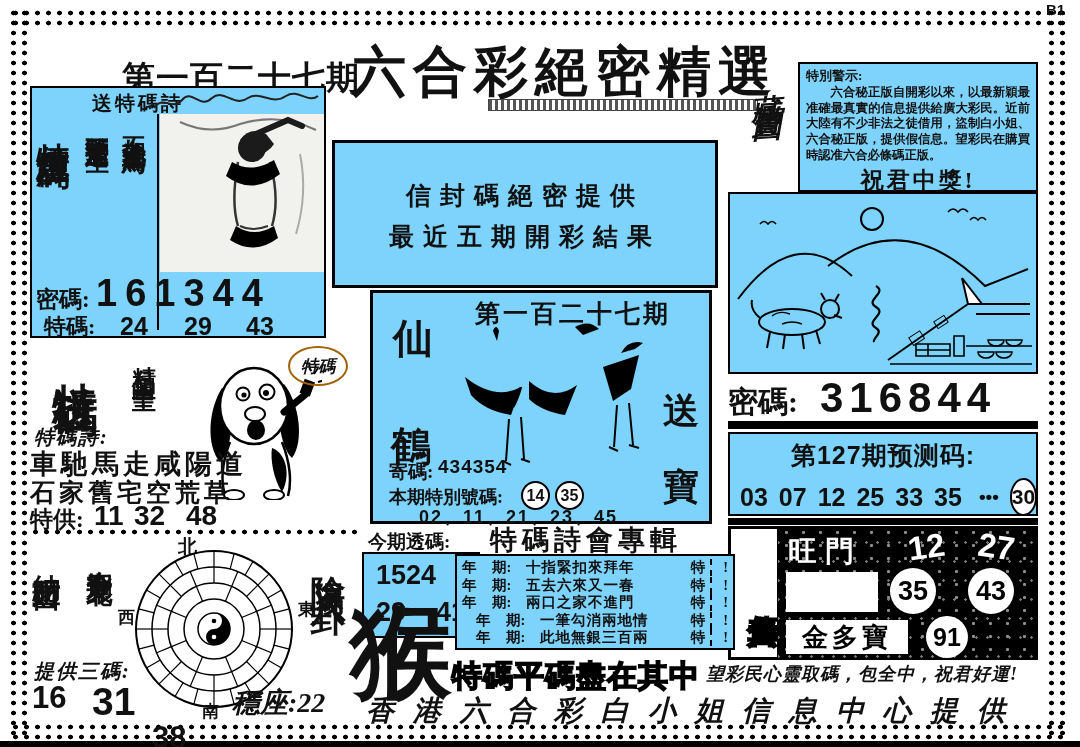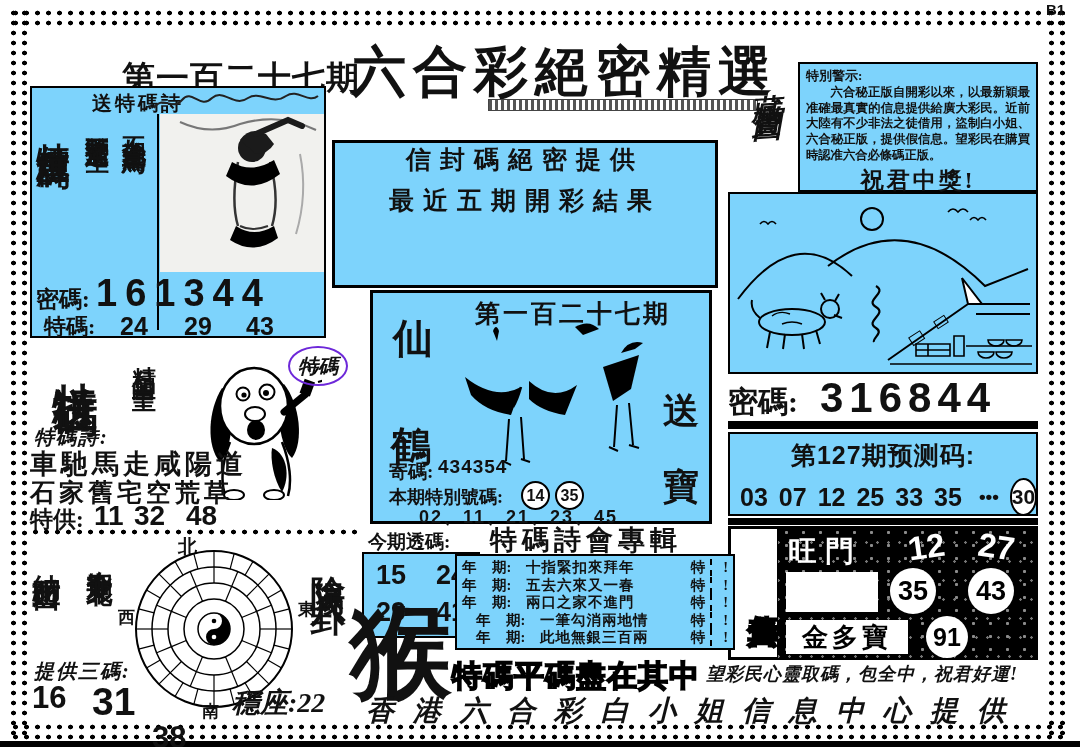--- a/index.html
+++ b/index.html
@@ -68,21 +68,21 @@
     <div class="abs b v" style="left:90px;top:30px;height:190px;font-size:24px;letter-spacing:2px;">不如池上鴛鴦鳥</div>
     <div class="abs b" style="left:4px;top:196px;font-size:23px;">密碼:</div>
     <div class="abs b sans" style="left:64px;top:184px;font-size:38px;letter-spacing:8px;">161344</div>
     <div class="abs b" style="left:12px;top:224px;font-size:22px;">特碼:</div>
     <div class="abs b sans" style="left:88px;top:224px;font-size:25px;">24</div>
     <div class="abs b sans" style="left:152px;top:224px;font-size:25px;">29</div>
     <div class="abs b sans" style="left:214px;top:224px;font-size:25px;">43</div>
   </div>
 
   <div class="box thick" style="left:332px;top:140px;width:386px;height:148px;text-align:center;">
-    <div class="b" style="font-size:25px;letter-spacing:9px;">信封碼絕密提供</div>
+    <div class="b" style="margin-top:36px;font-size:25px;letter-spacing:9px;">信封碼絕密提供</div>
     <div class="b" style="margin-top:8px;font-size:25px;letter-spacing:9px;">最近五期開彩結果</div>
   </div>
 
   <div class="box thick" style="left:370px;top:290px;width:342px;height:234px;">
     <div class="abs b" style="left:102px;top:4px;font-size:25px;letter-spacing:3px;">第一百二十七期</div>
     <div class="abs b" style="left:20px;top:18px;font-size:40px;">仙</div>
     <div class="abs b" style="left:18px;top:126px;font-size:40px;">鶴</div>
     <div class="abs b" style="left:290px;top:94px;font-size:36px;">送</div>
     <div class="abs b" style="left:290px;top:170px;font-size:36px;">寶</div>
     <svg class="abs" style="left:52px;top:26px;" width="238" height="150" viewBox="0 0 238 150">
@@ -181,21 +181,21 @@
     <ellipse cx="63" cy="64" rx="10" ry="7" stroke="#000" stroke-width="2" fill="#fff"></ellipse>
     <ellipse cx="64" cy="80" rx="9" ry="10" fill="#000"></ellipse>
     <path d="M38,92 C30,112 28,134 34,146 M90,92 C98,112 100,132 96,146" stroke="#000" stroke-width="2.5" fill="none"></path>
     <path d="M80,98 C96,104 98,128 90,142 C82,130 78,110 80,98 Z" fill="#000"></path>
     <ellipse cx="42" cy="145" rx="10" ry="5" stroke="#000" stroke-width="2" fill="#fff"></ellipse>
     <ellipse cx="82" cy="145" rx="10" ry="5" stroke="#000" stroke-width="2" fill="#fff"></ellipse>
     <path d="M92,62 L114,44" stroke="#000" stroke-width="7" stroke-linecap="round"></path>
     <rect x="110" y="30" width="11" height="15" fill="#000" transform="rotate(20 115 37)"></rect>
     <path d="M122,24 l4,-6 M126,32 l7,-2 M118,20 l-1,-7" stroke="#000" stroke-width="2"></path>
   </svg>
-  <div class="abs b i" style="left:288px;top:346px;width:56px;height:36px;border:2px solid #6d28d9;border-radius:50%;display:flex;align-items:center;justify-content:center;font-size:20px;font-style:italic;">特碼</div>
+  <div class="abs b i" style="left:288px;top:346px;width:56px;height:36px;border:2px solid #a16207;border-radius:50%;display:flex;align-items:center;justify-content:center;font-size:17px;font-style:italic;">特碼</div>
   <div class="abs b i" style="left:34px;top:424px;font-size:20px;letter-spacing:2px;">特碼詩:</div>
   <div class="abs b" style="left:30px;top:446px;font-size:27px;letter-spacing:4px;">車馳馬走咸陽道</div>
   <div class="abs b" style="left:30px;top:476px;font-size:25px;letter-spacing:4px;">石家舊宅空荒草</div>
   <div class="abs b" style="left:30px;top:504px;font-size:23px;">特供:</div>
   <div class="abs b sans" style="left:94px;top:500px;font-size:28px;">11</div>
   <div class="abs b sans" style="left:134px;top:500px;font-size:28px;">32</div>
   <div class="abs b sans" style="left:186px;top:500px;font-size:28px;">48</div>
 
   <div class="abs dotted" style="left:30px;top:527px;width:328px;height:10px;"></div>
   <div class="abs b" style="left:178px;top:534px;font-size:19px;">北</div>
@@ -266,21 +266,21 @@
   <div class="abs b" style="left:202px;top:700px;font-size:17px;">南</div>
   <div class="abs b v" style="left:310px;top:548px;height:168px;font-size:35px;font-weight:900;letter-spacing:8px;">陰陽八卦</div>
   <div class="abs b i" style="left:34px;top:658px;font-size:20px;letter-spacing:2px;">提供三碼:</div>
   <div class="abs b sans" style="left:32px;top:680px;font-size:31px;">16</div>
   <div class="abs b sans" style="left:92px;top:680px;font-size:39px;">31</div>
   <div class="abs b sans" style="left:152px;top:720px;font-size:31px;">38</div>
   <div class="abs b i" style="left:232px;top:684px;font-size:28px;">穩座:22</div>
 
   <div class="abs b" style="left:368px;top:529px;font-size:19px;">今期透碼:</div>
   <div class="box sans" style="left:362px;top:552px;width:118px;height:86px;">
-    <div style="display:flex;justify-content:space-between;padding:6px 12px 0;font-size:27px;font-weight:bold;">
+    <div style="display:flex;padding:6px 12px 0;font-size:27px;font-weight:bold;">
       <span>15</span>
       <span>24</span>
     </div>
     <div style="display:flex;justify-content:space-between;padding:6px 12px 0;font-size:27px;font-weight:bold;">
       <span>29</span>
       <span>41</span>
     </div>
   </div>
   <div class="abs b" style="left:490px;top:522px;font-size:27px;font-weight:900;letter-spacing:5px;">特碼詩會專輯</div>
   <div class="box" style="left:455px;top:554px;width:280px;height:96px;padding:3px 5px;">

